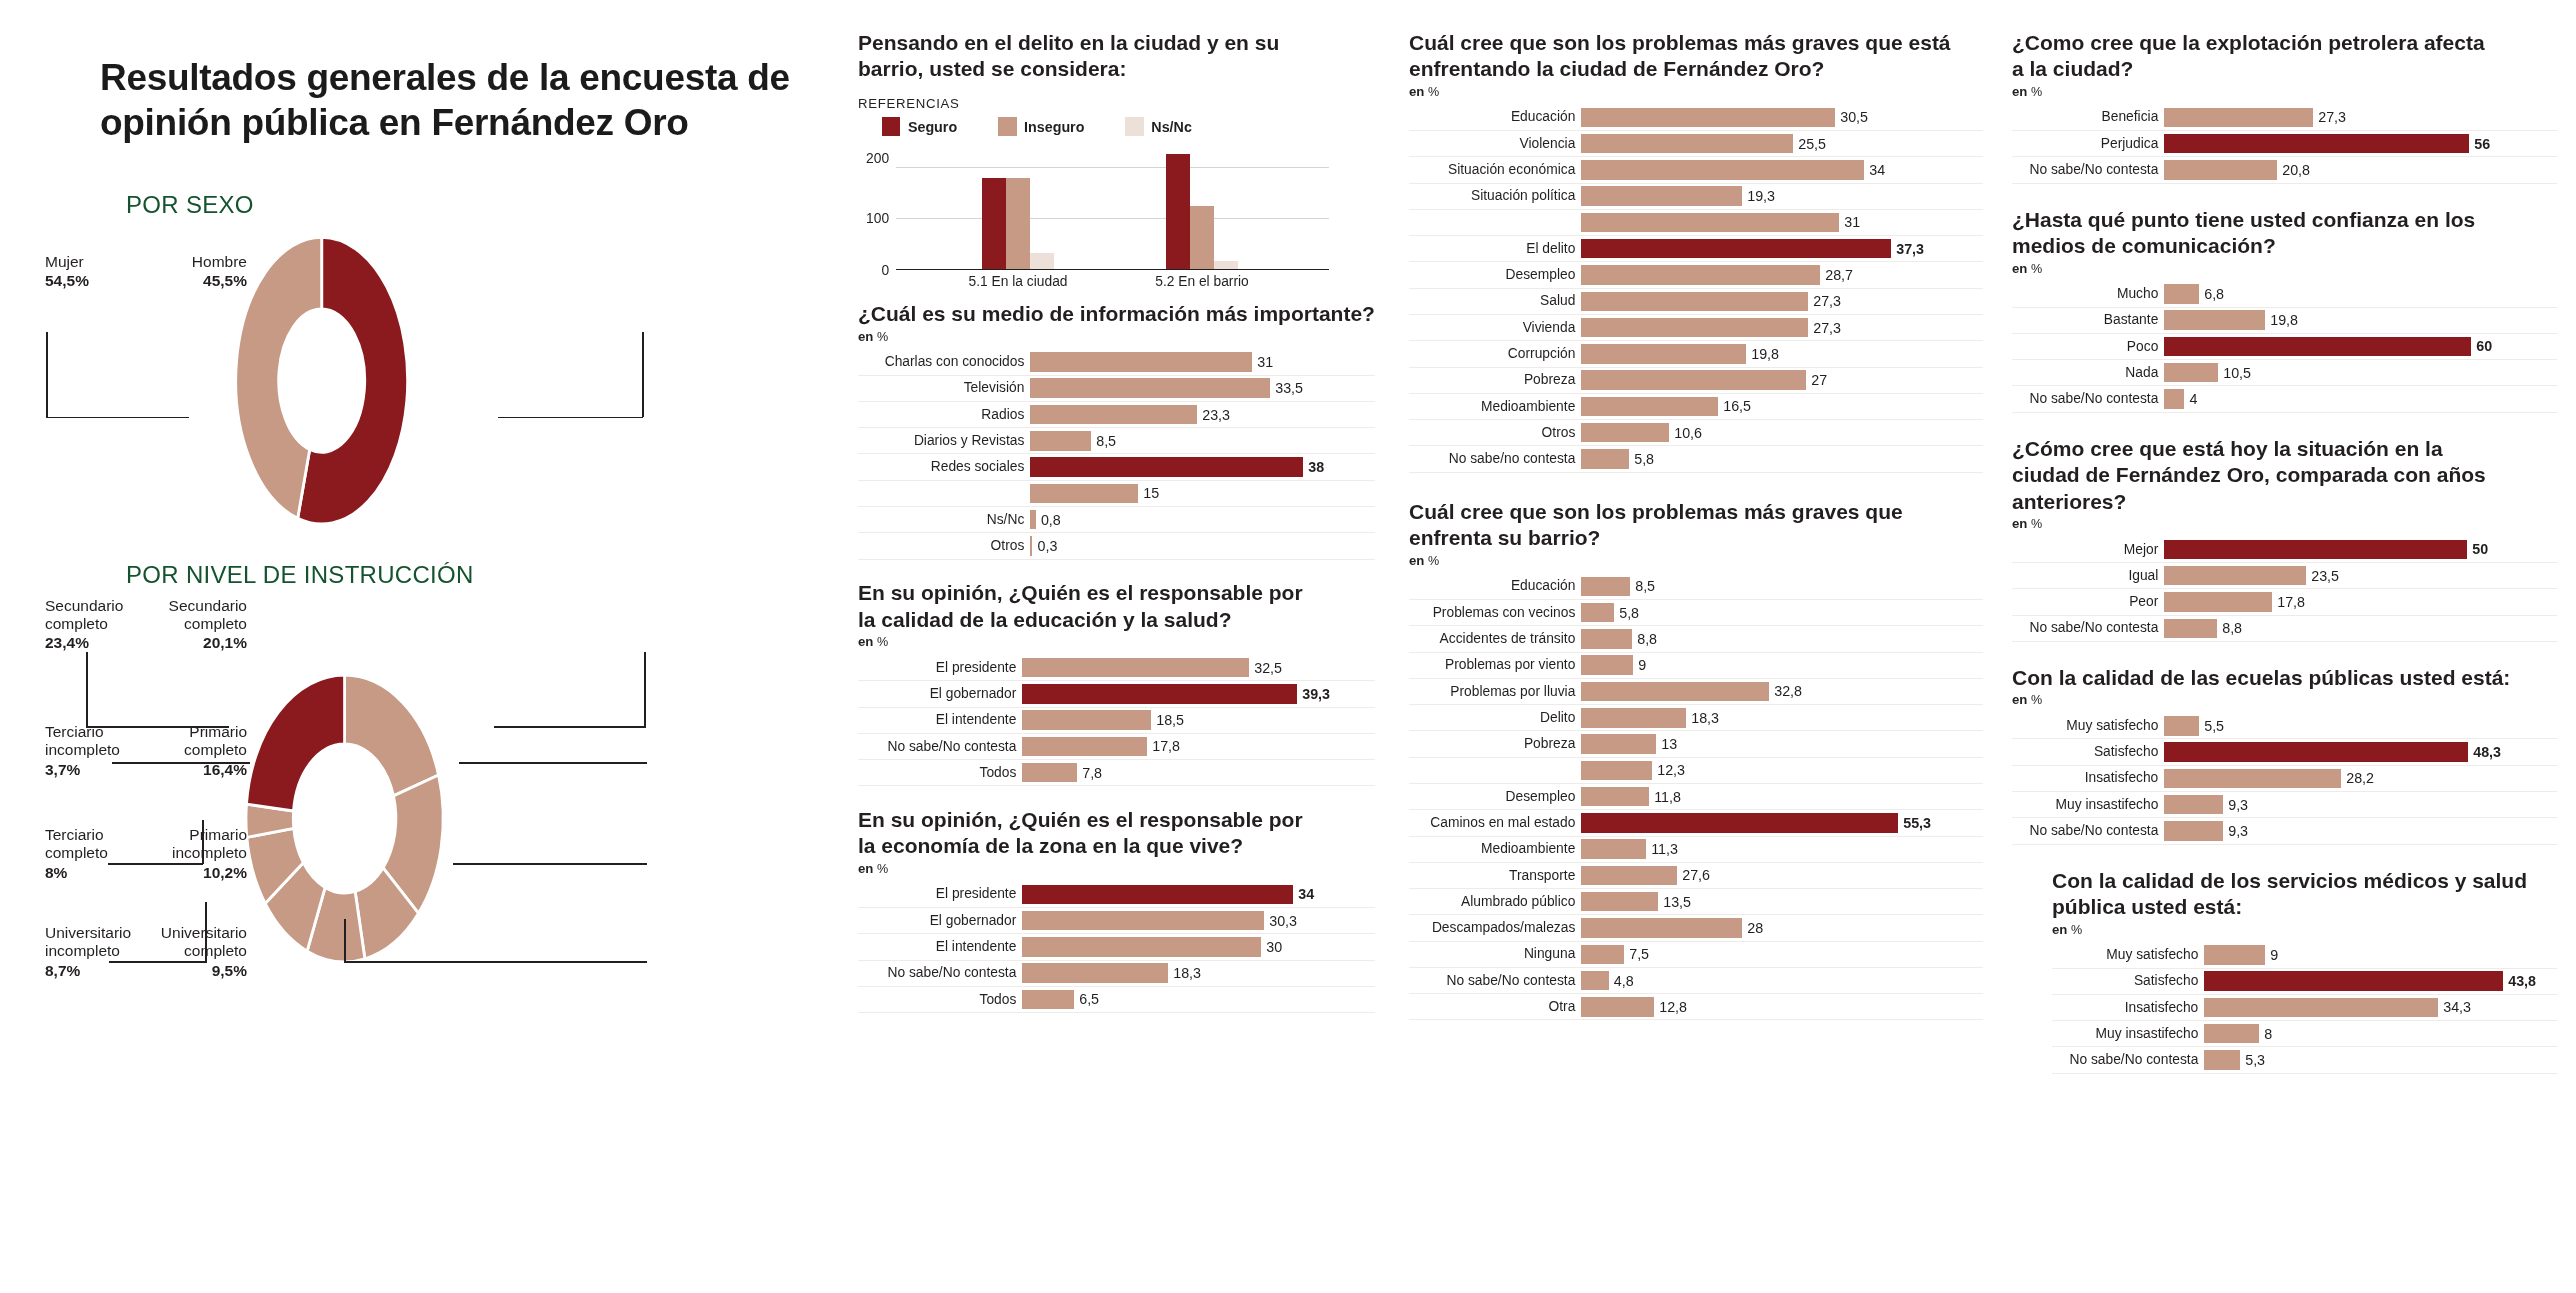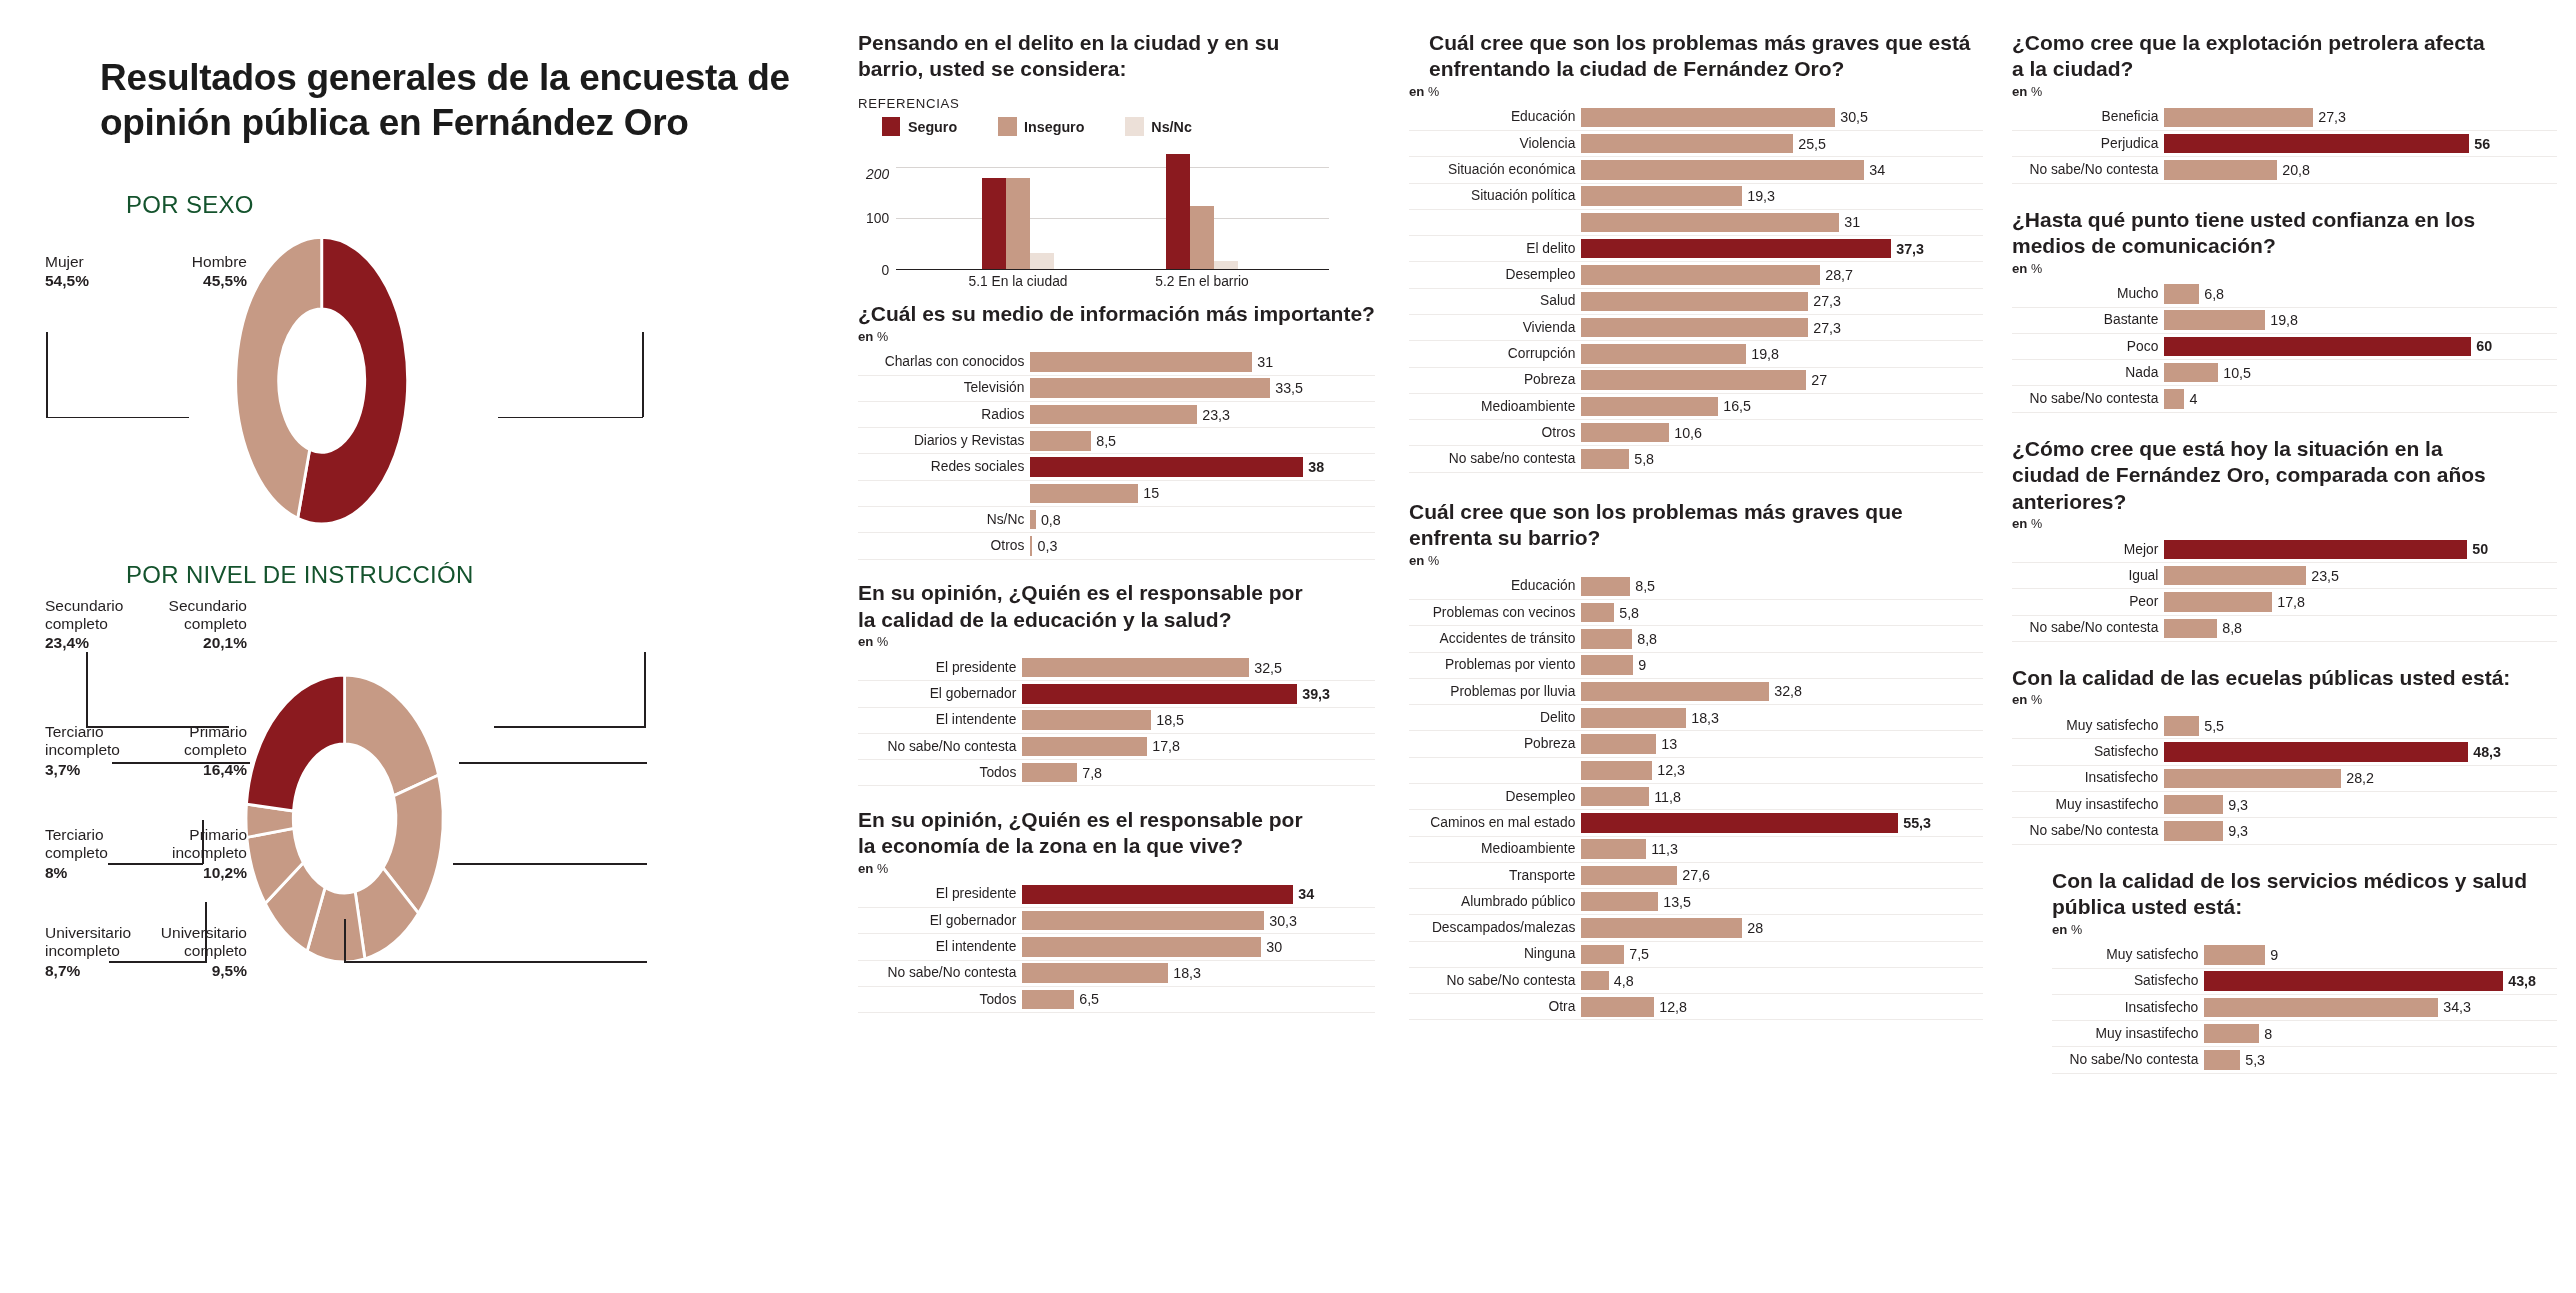--- a/index.html
+++ b/index.html
@@ -223,21 +223,21 @@
             <span class="sw" style="background: rgb(236, 224, 216);"></span>
             <span class="tx">Ns/Nc</span>
           </div>
         </div>
       <div class="vchart" id="vchart-delito">
           <div class="vplot">
             <div class="ytick" style="top: 124px;">0</div>
             <div class="gridline" style="top: 72px;"></div>
             <div class="ytick" style="top: 72px;">100</div>
             <div class="gridline" style="top: 20.7px;"></div>
-            <div class="ytick" style="top: 28px; font-style: italic;">200</div>
+            <div class="ytick" style="top: 12px;">200</div>
             <div class="vgroup" style="left: 86px;">
               <div class="vbar" style="height: 91px; background: rgb(139, 26, 31);"></div>
               <div class="vbar" style="height: 91px; background: rgb(198, 154, 133);"></div>
               <div class="vbar" style="height: 15.5px; background: rgb(236, 224, 216);"></div>
               <div class="xlbl" style="left: 36px;">5.1 En la ciudad</div>
             </div>
             <div class="vgroup" style="left: 270px;">
               <div class="vbar" style="height: 115px; background: rgb(139, 26, 31);"></div>
               <div class="vbar" style="height: 63px; background: rgb(198, 154, 133);"></div>
               <div class="vbar" style="height: 7.2px; background: rgb(236, 224, 216);"></div>
@@ -391,21 +391,21 @@
               <div class="val">6,5</div>
             </div>
           </div>
         </div>
     </div>
   </div>
 
   <div class="col" id="col3">
 
     <div style="margin-top:30px;">
-      <div class="q-title" style="width:551px;margin-left:20px;">Cuál cree que son los problemas más graves que está enfrentando la ciudad de Fernández Oro?</div>
+      <div class="q-title" style="width:551px;">Cuál cree que son los problemas más graves que está enfrentando la ciudad de Fernández Oro?</div>
       <div class="unit"><b>en</b> %</div>
       <div class="hbars lw300" id="bars-prob-ciudad">
           <div class="hrow">
             <div class="lbl">Educación</div>
             <div class="barwrap">
               <div class="bar" style="width: 254px;"></div>
               <div class="val">30,5</div>
             </div>
           </div>
           <div class="hrow">

